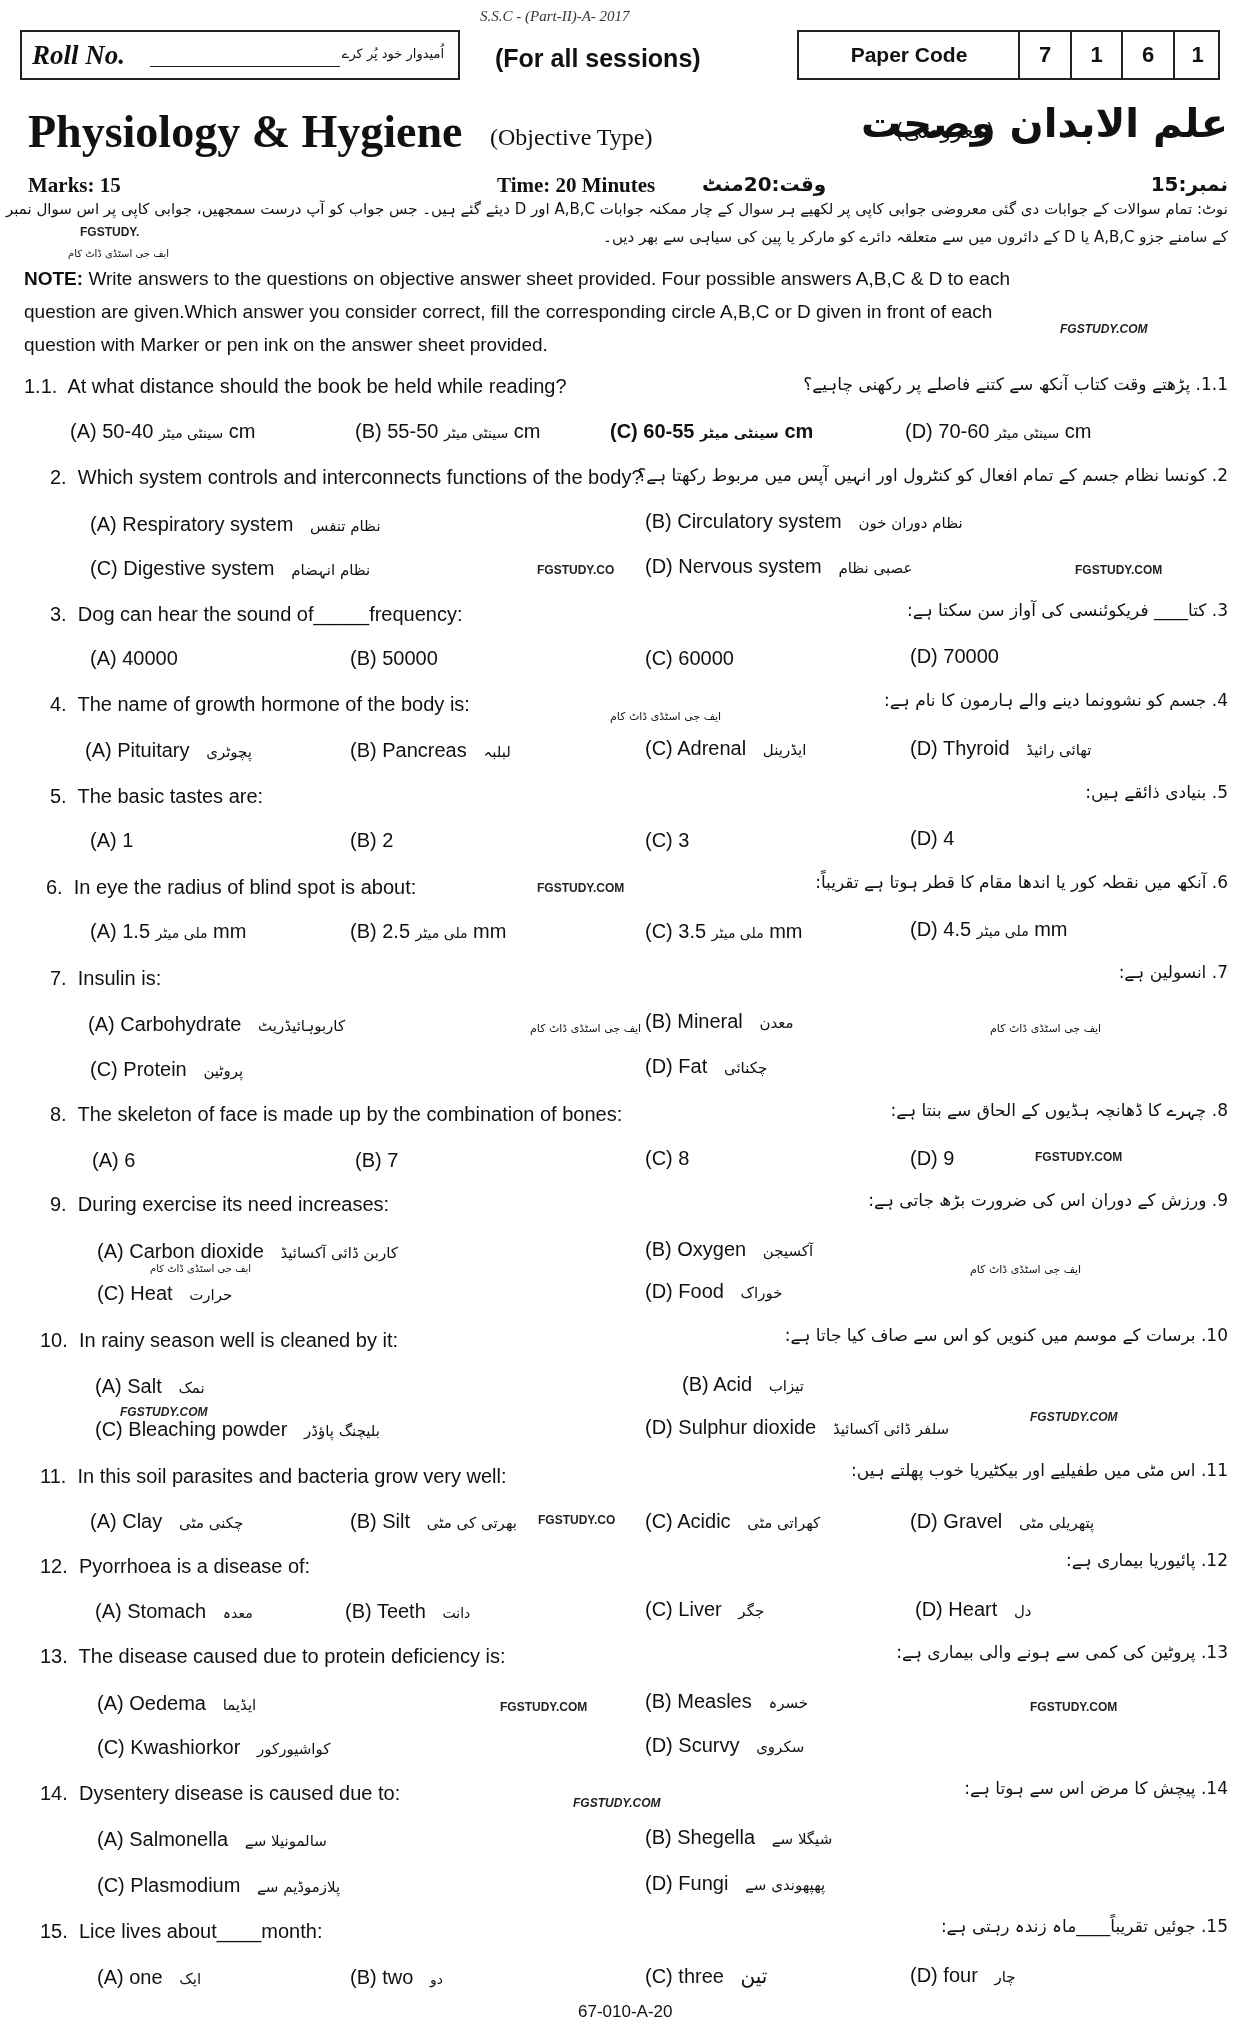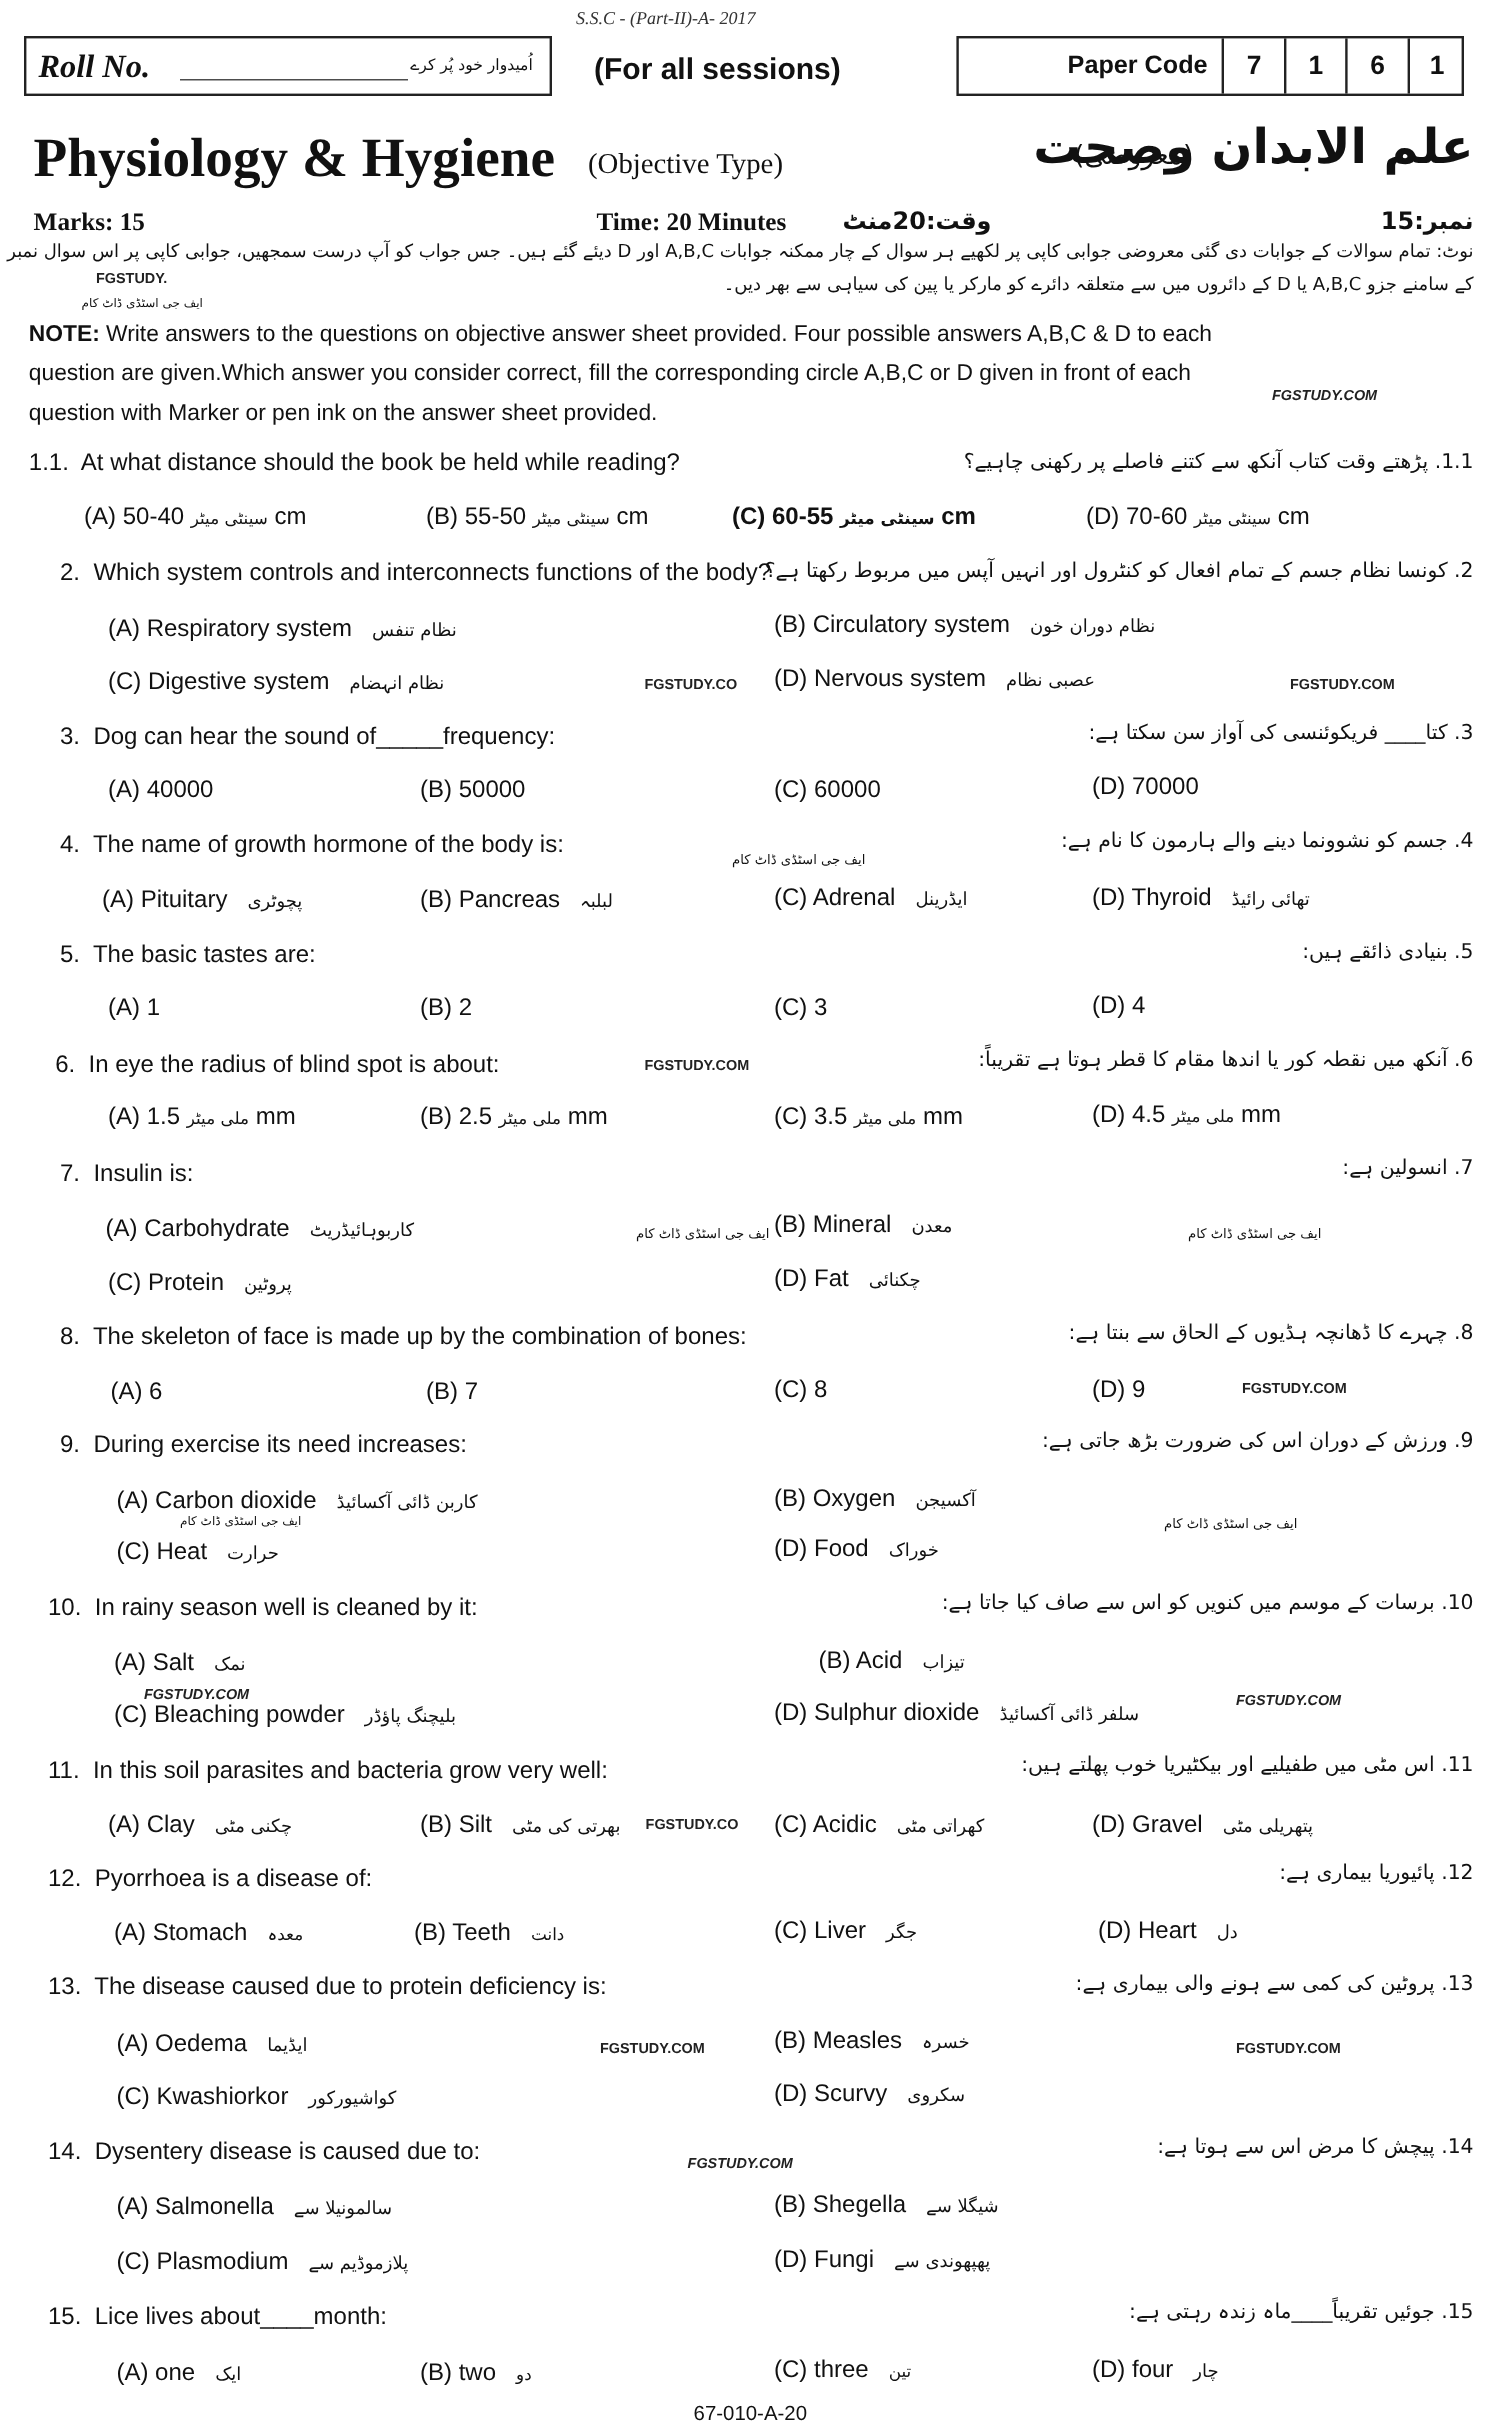--- a/index.html
+++ b/index.html
@@ -32,21 +32,21 @@
 
 <div class="box" style="left:20px;top:30px;width:440px;height:50px;">
   <span class="abs roll-label" style="left:10px;top:8px;">Roll No.</span>
   <span class="abs" style="left:128px;top:34px;width:190px;border-bottom:1.5px solid #222;"></span>
   <span class="abs ur" style="right:14px;top:14px;font-size:13px;">اُمیدوار خود پُر کرے</span>
 </div>
 
 <div class="abs sessions" style="left:495px;top:44px;">(For all sessions)</div>
 
 <div class="box" style="left:797px;top:30px;width:423px;height:50px;">
-  <span class="abs" style="left:0;top:0;width:220px;height:100%;display:flex;align-items:center;justify-content:center;font-weight:bold;font-size:21px;margin-left:39px;">Paper Code</span>
+  <span class="abs" style="left:0;top:0;width:220px;height:100%;display:flex;align-items:center;justify-content:center;font-weight:bold;font-size:21px;">Paper Code</span>
   <span class="pc-cell" style="left:219px;width:52px;">7</span>
   <span class="pc-cell" style="left:271px;width:51px;">1</span>
   <span class="pc-cell" style="left:322px;width:52px;">6</span>
   <span class="pc-cell" style="left:374px;width:47px;">1</span>
 </div>
 
 <div class="abs title" style="left:28px;top:105px;">Physiology &amp; Hygiene</div>
 <div class="abs objtype" style="left:490px;top:124px;">(Objective Type)</div>
 <div class="abs ur" style="left:895px;top:118px;font-size:22px;direction:ltr;">(معروضی)</div>
 <div class="abs ur ur-title" style="right:22px;top:100px;direction:rtl;">علم الابدان وصحت</div>
@@ -188,16 +188,16 @@
 <div class="abs ur urq" style="right:22px;top:1778px;"><span>14</span>. <span>پیچش کا مرض اس سے ہوتا ہے:</span></div>
 <div class="abs opt" style="left:97px;top:1828px;"><span>(A)</span> <span>Salmonella</span> &nbsp; <span class="ur" style="font-size:15px;">سالمونیلا سے</span></div>
 <div class="abs opt" style="left:645px;top:1826px;"><span>(B)</span> <span>Shegella</span> &nbsp; <span class="ur" style="font-size:15px;">شیگلا سے</span></div>
 <div class="abs opt" style="left:97px;top:1874px;"><span>(C)</span> <span>Plasmodium</span> &nbsp; <span class="ur" style="font-size:15px;">پلازموڈیم سے</span></div>
 <div class="abs opt" style="left:645px;top:1872px;"><span>(D)</span> <span>Fungi</span> &nbsp; <span class="ur" style="font-size:15px;">پھپھوندی سے</span></div>
 
 <div class="abs q" style="left:40px;top:1920px;"><span>15.</span>&nbsp; <span>Lice lives about____month:</span></div>
 <div class="abs ur urq" style="right:22px;top:1916px;"><span>15</span>. <span>جوئیں تقریباً____ماہ زندہ رہتی ہے:</span></div>
 <div class="abs opt" style="left:97px;top:1966px;"><span>(A)</span> <span>one</span> &nbsp; <span class="ur" style="font-size:15px;">ایک</span></div>
 <div class="abs opt" style="left:350px;top:1966px;"><span>(B)</span> <span>two</span> &nbsp; <span class="ur" style="font-size:14px;">دو</span></div>
-<div class="abs opt" style="left:645px;top:1964px;"><span>(C)</span> <span>three</span> &nbsp; <span class="ur" style="font-size:14px;margin-top:46px;">تین</span></div>
+<div class="abs opt" style="left:645px;top:1964px;"><span>(C)</span> <span>three</span> &nbsp; <span class="ur" style="font-size:20px;margin-top:46px;">تین</span></div>
 <div class="abs opt" style="left:910px;top:1964px;"><span>(D)</span> <span>four</span> &nbsp; <span class="ur" style="font-size:15px;">چار</span></div>
 
 <div class="abs footer" style="left:578px;top:2002px;">67-010-A-20</div>
 
 </body></html>

